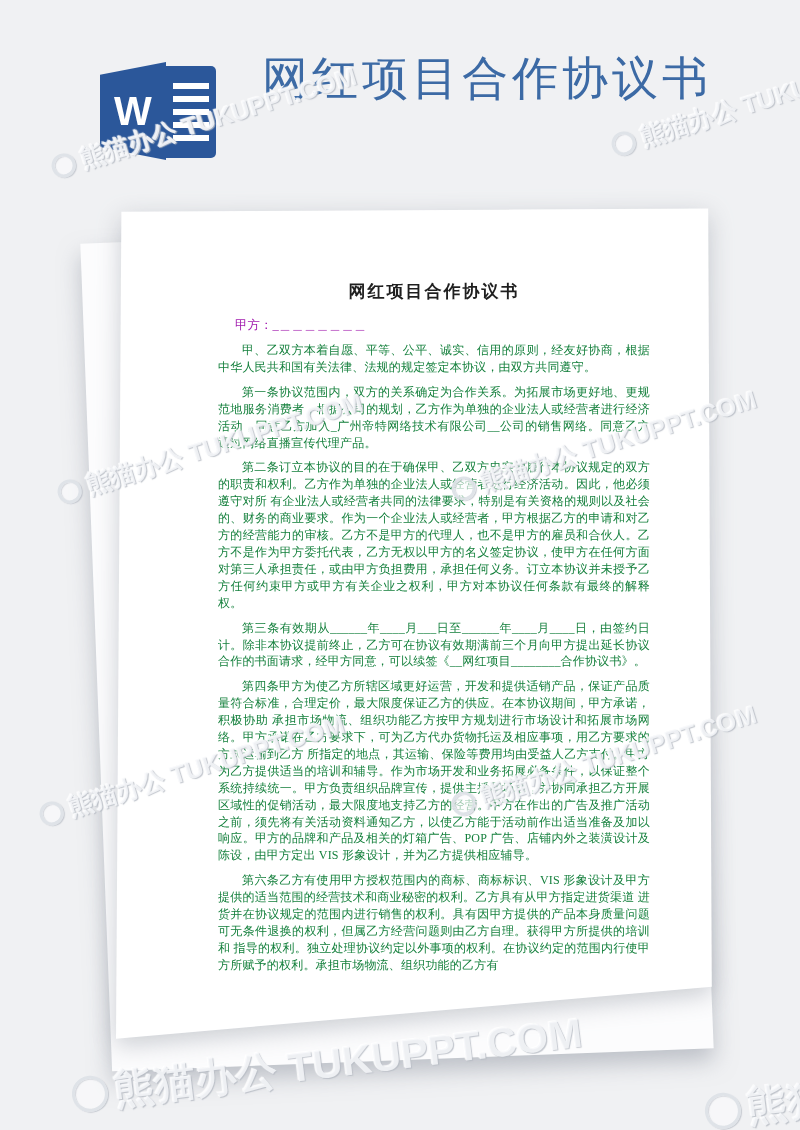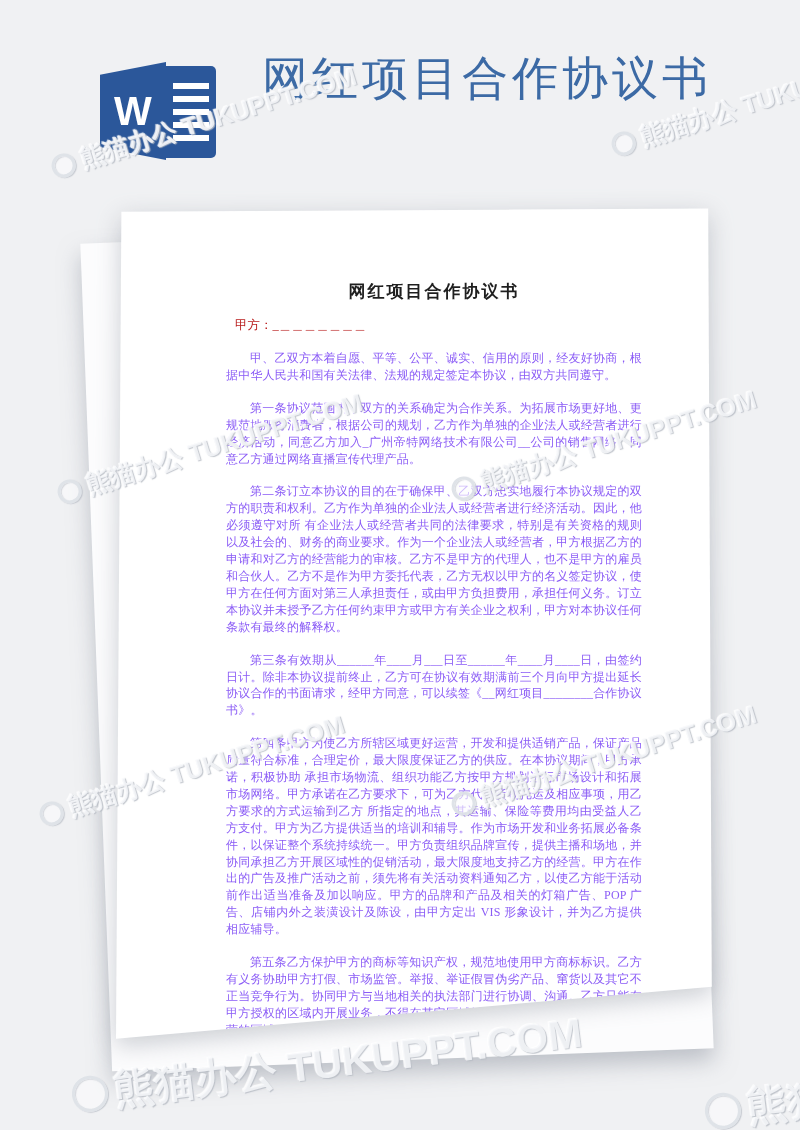--- a/index.html
+++ b/index.html
@@ -61,27 +61,27 @@
   .doc{
     position:absolute;left:97px;top:74px;width:448px;
     font-family:"Liberation Serif","DejaVu Serif",serif;
     color:#333;
   }
   .doc-title{
     text-align:center;font-size:17px;font-weight:bold;color:#1f1f1f;
     letter-spacing:2px;margin:0 0 14px 0;
   }
   .party-line{
-    font-size:12.5px;line-height:17px;padding-left:2em;color:#b91c1c;
+    font-size:12.5px;line-height:17px;padding-left:2em;color:#a21caf;
   }
   .party-blank{letter-spacing:0;}
   .para{
-    margin:16px;font-size:12px;line-height:16.9px;
+    margin:8px;font-size:12px;line-height:16.9px;
     text-indent:2em;text-align:justify;text-justify:inter-ideograph;
-    letter-spacing:0.2px;color:#8b5cf6;
+    letter-spacing:0.2px;color:#15803d;
   }
 
   
   .wm{
     position:absolute;
     white-space:nowrap;
     font-weight:bold;
     color:rgba(248,249,251,0.82);
     text-shadow:1px 1px 1px rgba(183,188,196,0.85),-1px -1px 1px rgba(255,255,255,0.9);
     pointer-events:none;
@@ -122,21 +122,20 @@
         <p class="doc-title">网红项目合作协议书</p>
         <div class="party-line">
           <span>甲方：</span><span class="party-blank">_＿＿＿＿＿＿＿</span>
         </div>
         <div>
             <p class="para">甲、乙双方本着自愿、平等、公平、诚实、信用的原则，经友好协商，根据中华人民共和国有关法律、法规的规定签定本协议，由双方共同遵守。</p>
             <p class="para">第一条协议范围内，双方的关系确定为合作关系。为拓展市场更好地、更规范地服务消费者，根据公司的规划，乙方作为单独的企业法人或经营者进行经济活动，同意乙方加入_广州帝特网络技术有限公司__公司的销售网络。同意乙方通过网络直播宣传代理产品。</p>
             <p class="para">第二条订立本协议的目的在于确保甲、乙双方忠实地履行本协议规定的双方的职责和权利。乙方作为单独的企业法人或经营者进行经济活动。因此，他必须遵守对所 有企业法人或经营者共同的法律要求，特别是有关资格的规则以及社会的、财务的商业要求。作为一个企业法人或经营者，甲方根据乙方的申请和对乙方的经营能力的审核。乙方不是甲方的代理人，也不是甲方的雇员和合伙人。乙方不是作为甲方委托代表，乙方无权以甲方的名义签定协议，使甲方在任何方面对第三人承担责任，或由甲方负担费用，承担任何义务。订立本协议并未授予乙方任何约束甲方或甲方有关企业之权利，甲方对本协议任何条款有最终的解释权。</p>
             <p class="para">第三条有效期从______年____月___日至______年____月____日，由签约日计。除非本协议提前终止，乙方可在协议有效期满前三个月向甲方提出延长协议合作的书面请求，经甲方同意，可以续签《__网红项目________合作协议书》。</p>
             <p class="para">第四条甲方为使乙方所辖区域更好运营，开发和提供适销产品，保证产品质量符合标准，合理定价，最大限度保证乙方的供应。在本协议期间，甲方承诺，积极协助 承担市场物流、组织功能乙方按甲方规划进行市场设计和拓展市场网络。甲方承诺在乙方要求下，可为乙方代办货物托运及相应事项，用乙方要求的方式运输到乙方 所指定的地点，其运输、保险等费用均由受益人乙方支付。甲方为乙方提供适当的培训和辅导。作为市场开发和业务拓展必备条件，以保证整个系统持续统一。甲方负责组织品牌宣传，提供主播和场地，并协同承担乙方开展区域性的促销活动，最大限度地支持乙方的经营。甲方在作出的广告及推广活动之前，须先将有关活动资料通知乙方，以使乙方能于活动前作出适当准备及加以响应。甲方的品牌和产品及相关的灯箱广告、POP 广告、店铺内外之装潢设计及陈设，由甲方定出 VIS 形象设计，并为乙方提供相应辅导。</p>
-            <p class="para">第五条乙方保护甲方的商标等知识产权，规范地使用甲方商标标识。乙方有义务协助甲方打假、市场监管。举报、举证假冒伪劣产品、窜货以及其它不正当竞争行为。协同甲方与当地相关的执法部门进行协调、沟通。乙方只能在甲方授权的区域内开展业务，不得在其它区域销售商品，如未有其它分销商经营的区域，乙方如愿 发展业务，必须向甲方申请。</p>
             <p class="para">第六条乙方有使用甲方授权范围内的商标、商标标识、VIS 形象设计及甲方提供的适当范围的经营技术和商业秘密的权利。乙方具有从甲方指定进货渠道 进货并在协议规定的范围内进行销售的权利。具有因甲方提供的产品本身质量问题可无条件退换的权利，但属乙方经营问题则由乙方自理。获得甲方所提供的培训和 指导的权利。独立处理协议约定以外事项的权利。在协议约定的范围内行使甲方所赋予的权利。承担市场物流、组织功能的乙方有</p>
           </div>
       </div>
     </div>
   </div>
 
   <div class="wm wm-small" style="left:52px;top:152px;">
     <span class="panda-ring"></span>
     <span>熊猫办公 TUKUPPT.COM</span>
   </div>

